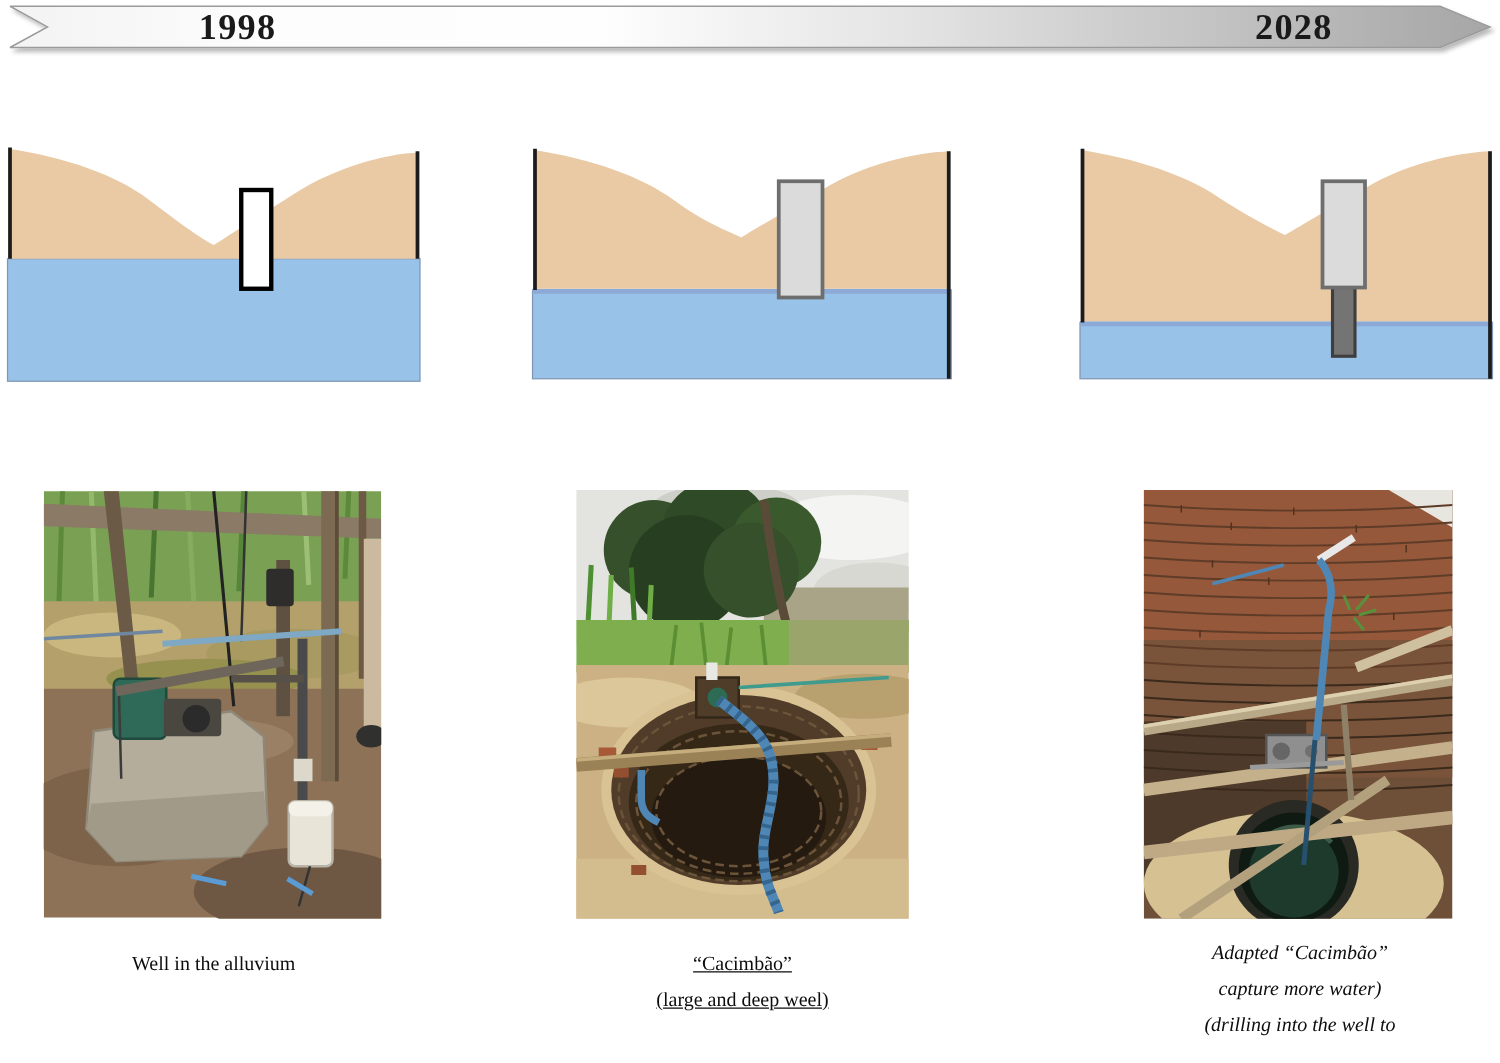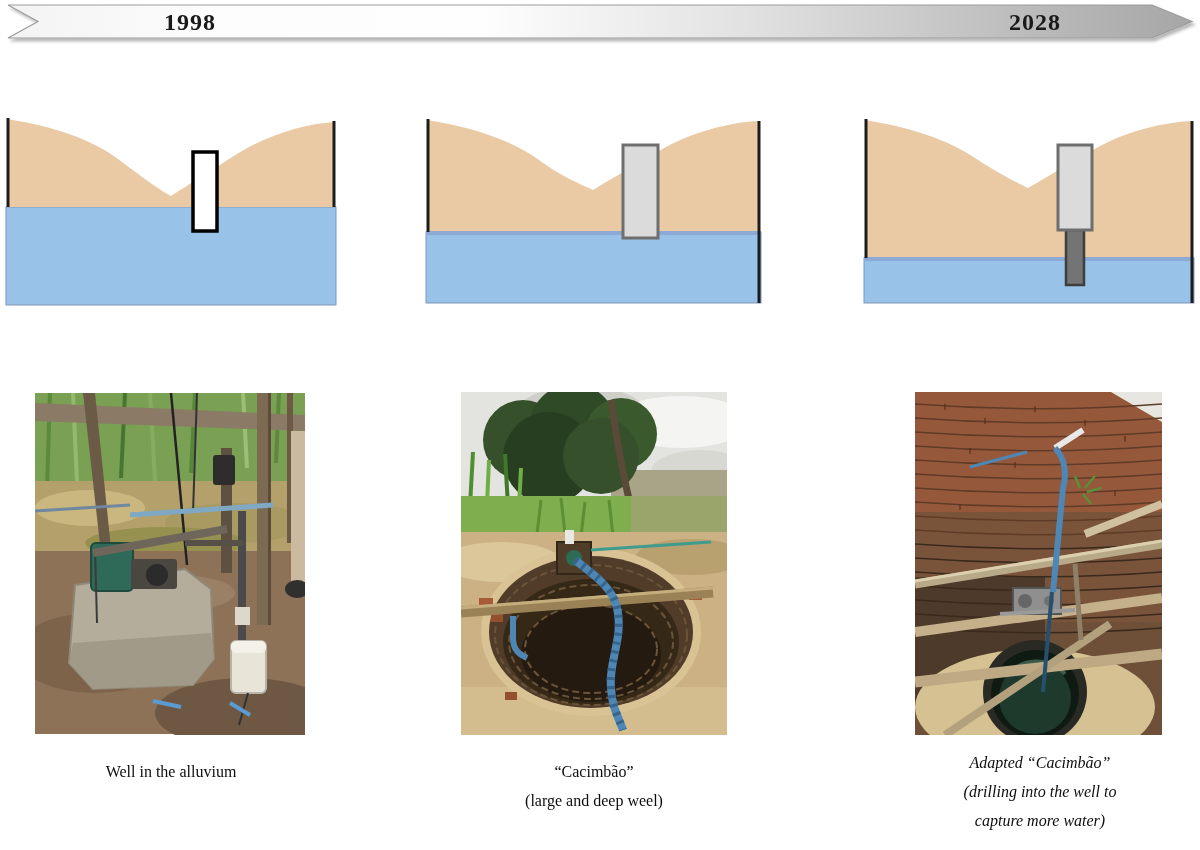--- a/index.html
+++ b/index.html
@@ -5,40 +5,40 @@
   html,body{margin:0;padding:0;background:#ffffff;}
   #stage{
     position:relative;width:1200px;height:850px;background:#ffffff;overflow:hidden;
     font-family:"Liberation Serif", serif;color:#111;
   }
   .abs{position:absolute;}
   
   #timeline-arrow{left:0;top:0;width:1200px;height:46px;}
   .year-label{
     top:8px;height:30px;line-height:28px;text-align:center;
-    font-size:24px;font-weight:bold;letter-spacing:1px;color:#1a1a1a;
+    font-size:29px;font-weight:bold;letter-spacing:1px;color:#1a1a1a;
   }
   #year-start{left:135px;width:110px;}
   #year-end{left:980px;width:110px;}
   
   .diagram{top:113px;height:193px;}
   #diagram-1998{left:5px;width:332px;}
   #diagram-mid{left:425px;width:337px;}
   #diagram-2021{left:863px;width:332px;}
   
   .photo{top:392px;height:343px;}
   #photo-1{left:35px;width:270px;}
   #photo-2{left:461px;width:266px;}
   #photo-3{left:915px;width:247px;}
   
   .caption{
     text-align:center;font-size:16px;line-height:29px;color:#0d0d0d;
   }
   #caption-1{left:25px;top:757px;width:292px;}
-  #caption-2{left:455px;top:757px;width:278px;}
+  #caption-2{left:455px;top:757px;width:278px;text-decoration:underline;}
   #caption-3{left:890px;top:748px;width:300px;font-style:italic;}
   svg{display:block;}
 </style>
 </head>
 <body>
 
 <div id="stage">
 
   <svg id="timeline-arrow" class="abs" viewBox="0 0 1200 46" width="1200" height="46">
     <defs>
@@ -298,17 +298,17 @@
 
   <div id="caption-1" class="abs caption">
     <div>Well in the alluvium</div>
   </div>
   <div id="caption-2" class="abs caption">
     <div>“Cacimbão”</div>
     <div>(large and deep weel)</div>
   </div>
   <div id="caption-3" class="abs caption">
     <div>Adapted “Cacimbão”</div>
+    <div>capture more water)</div>
     <div>(drilling into the well to</div>
-    <div>capture more water)</div>
   </div>
 
 </div>
 
 </body></html>

